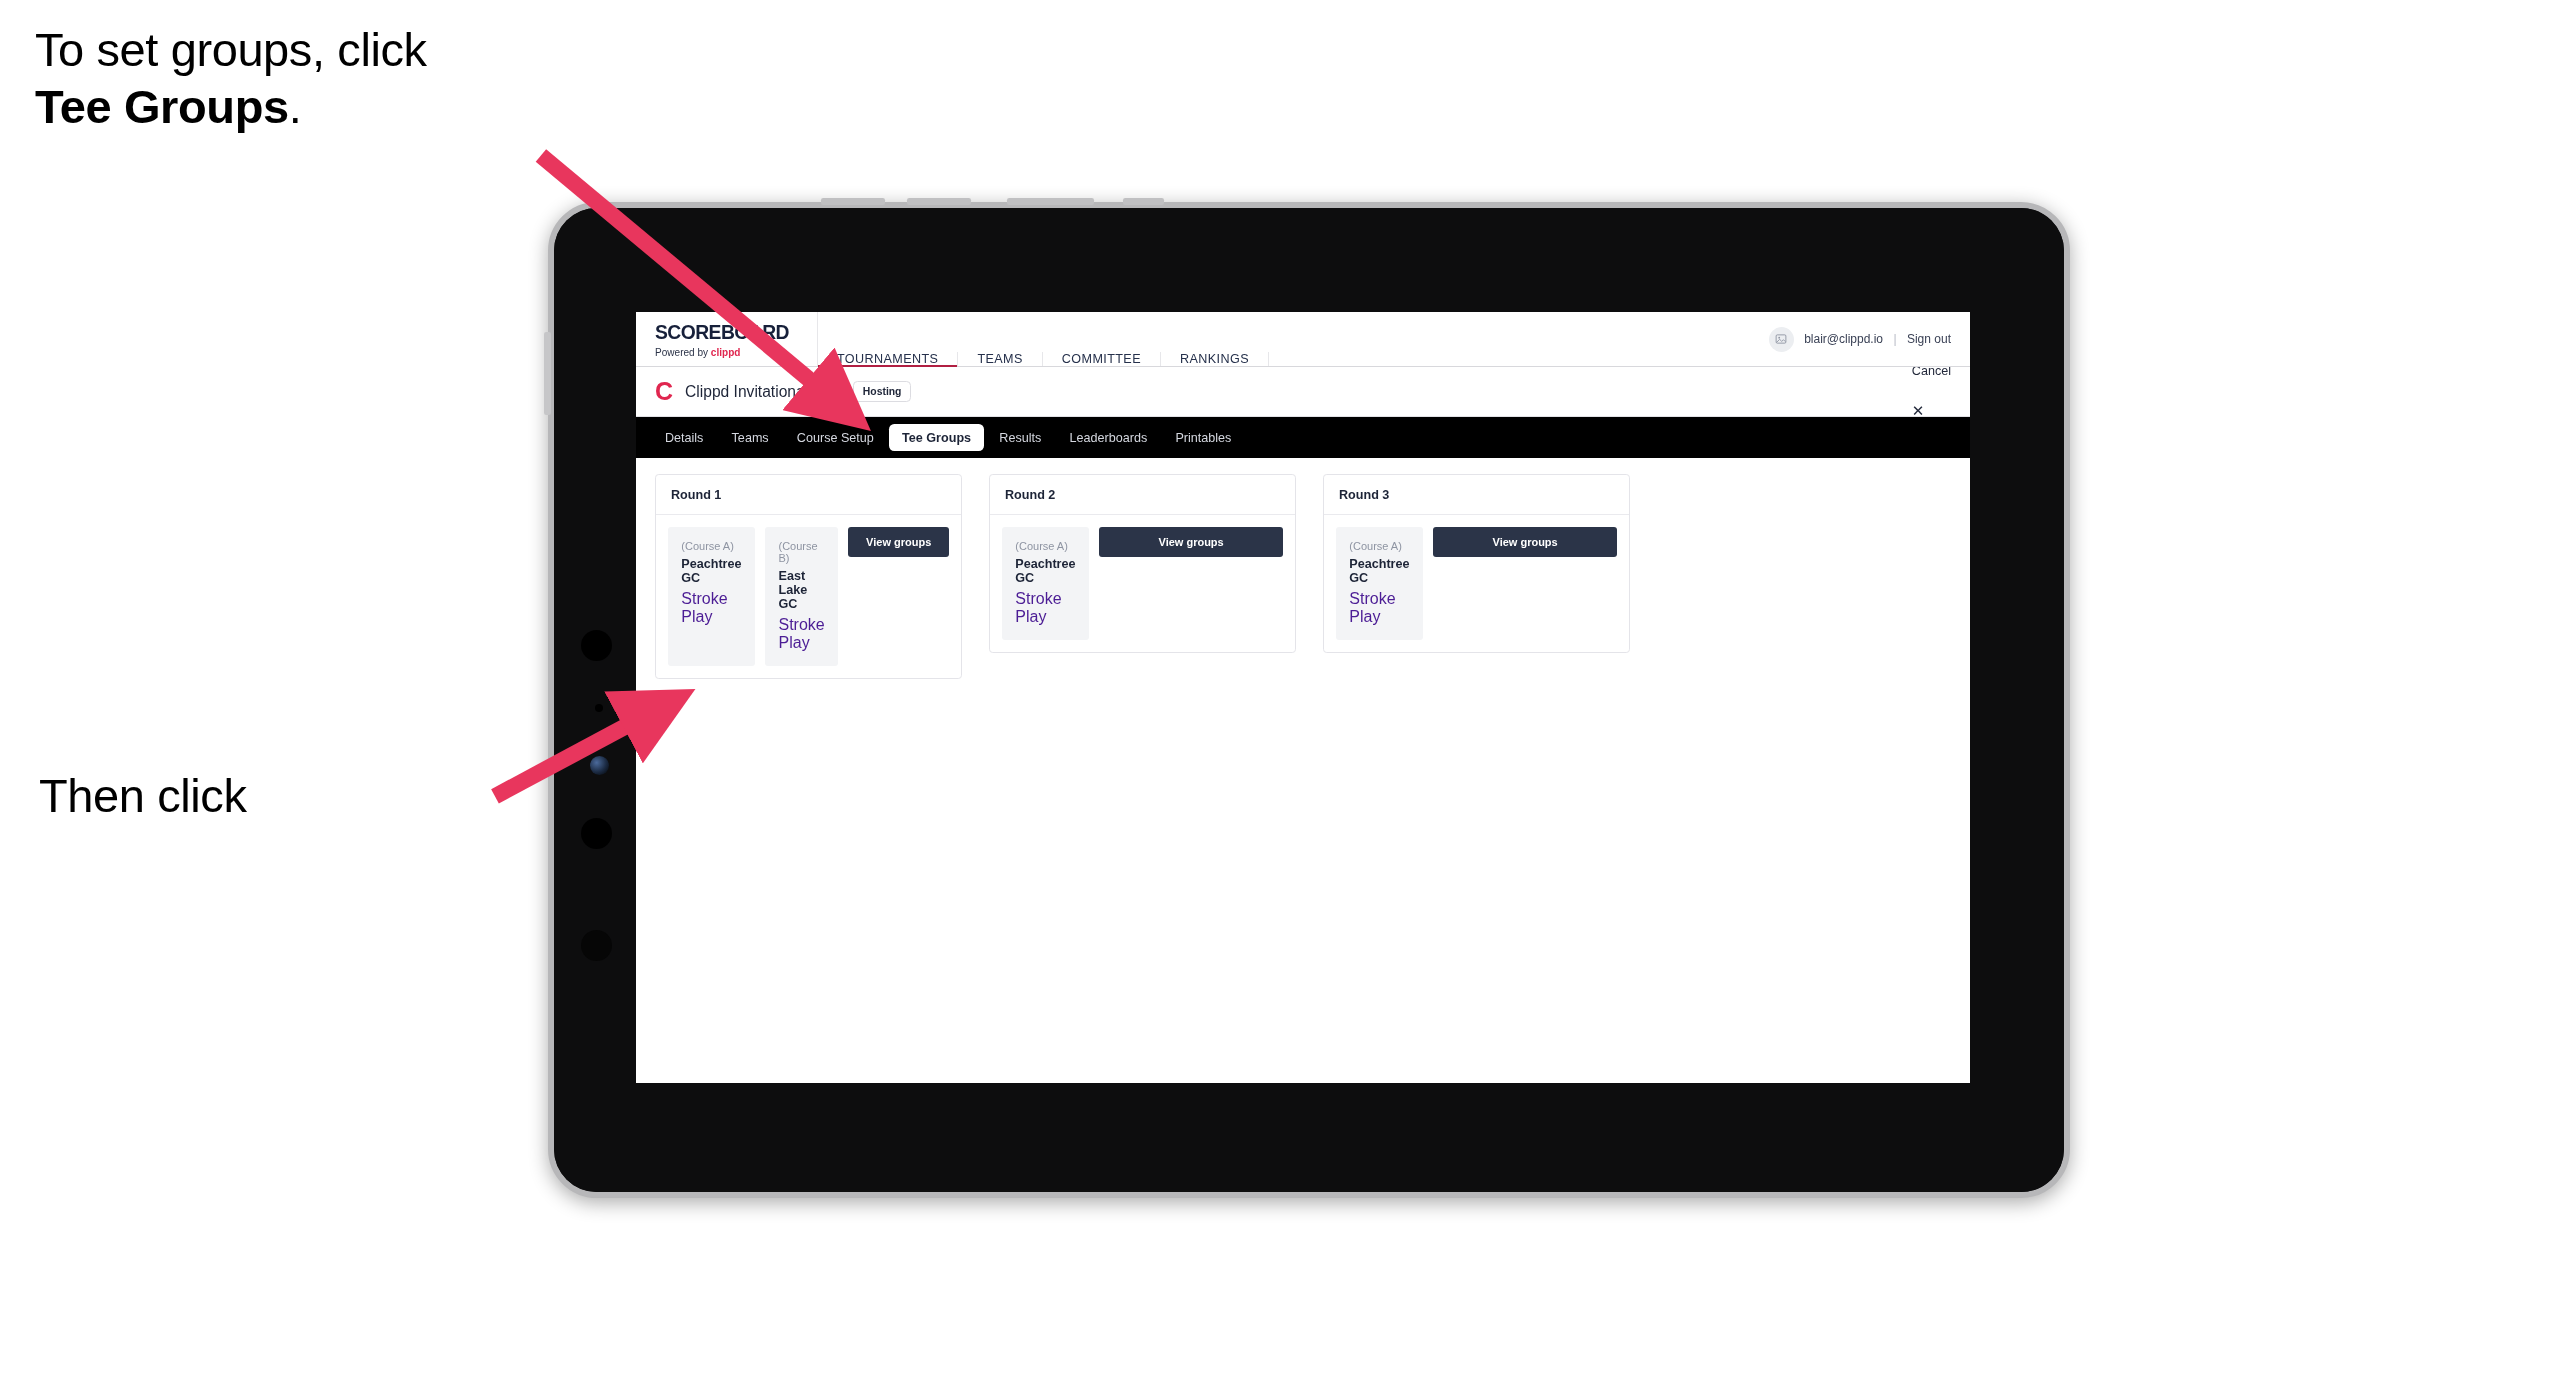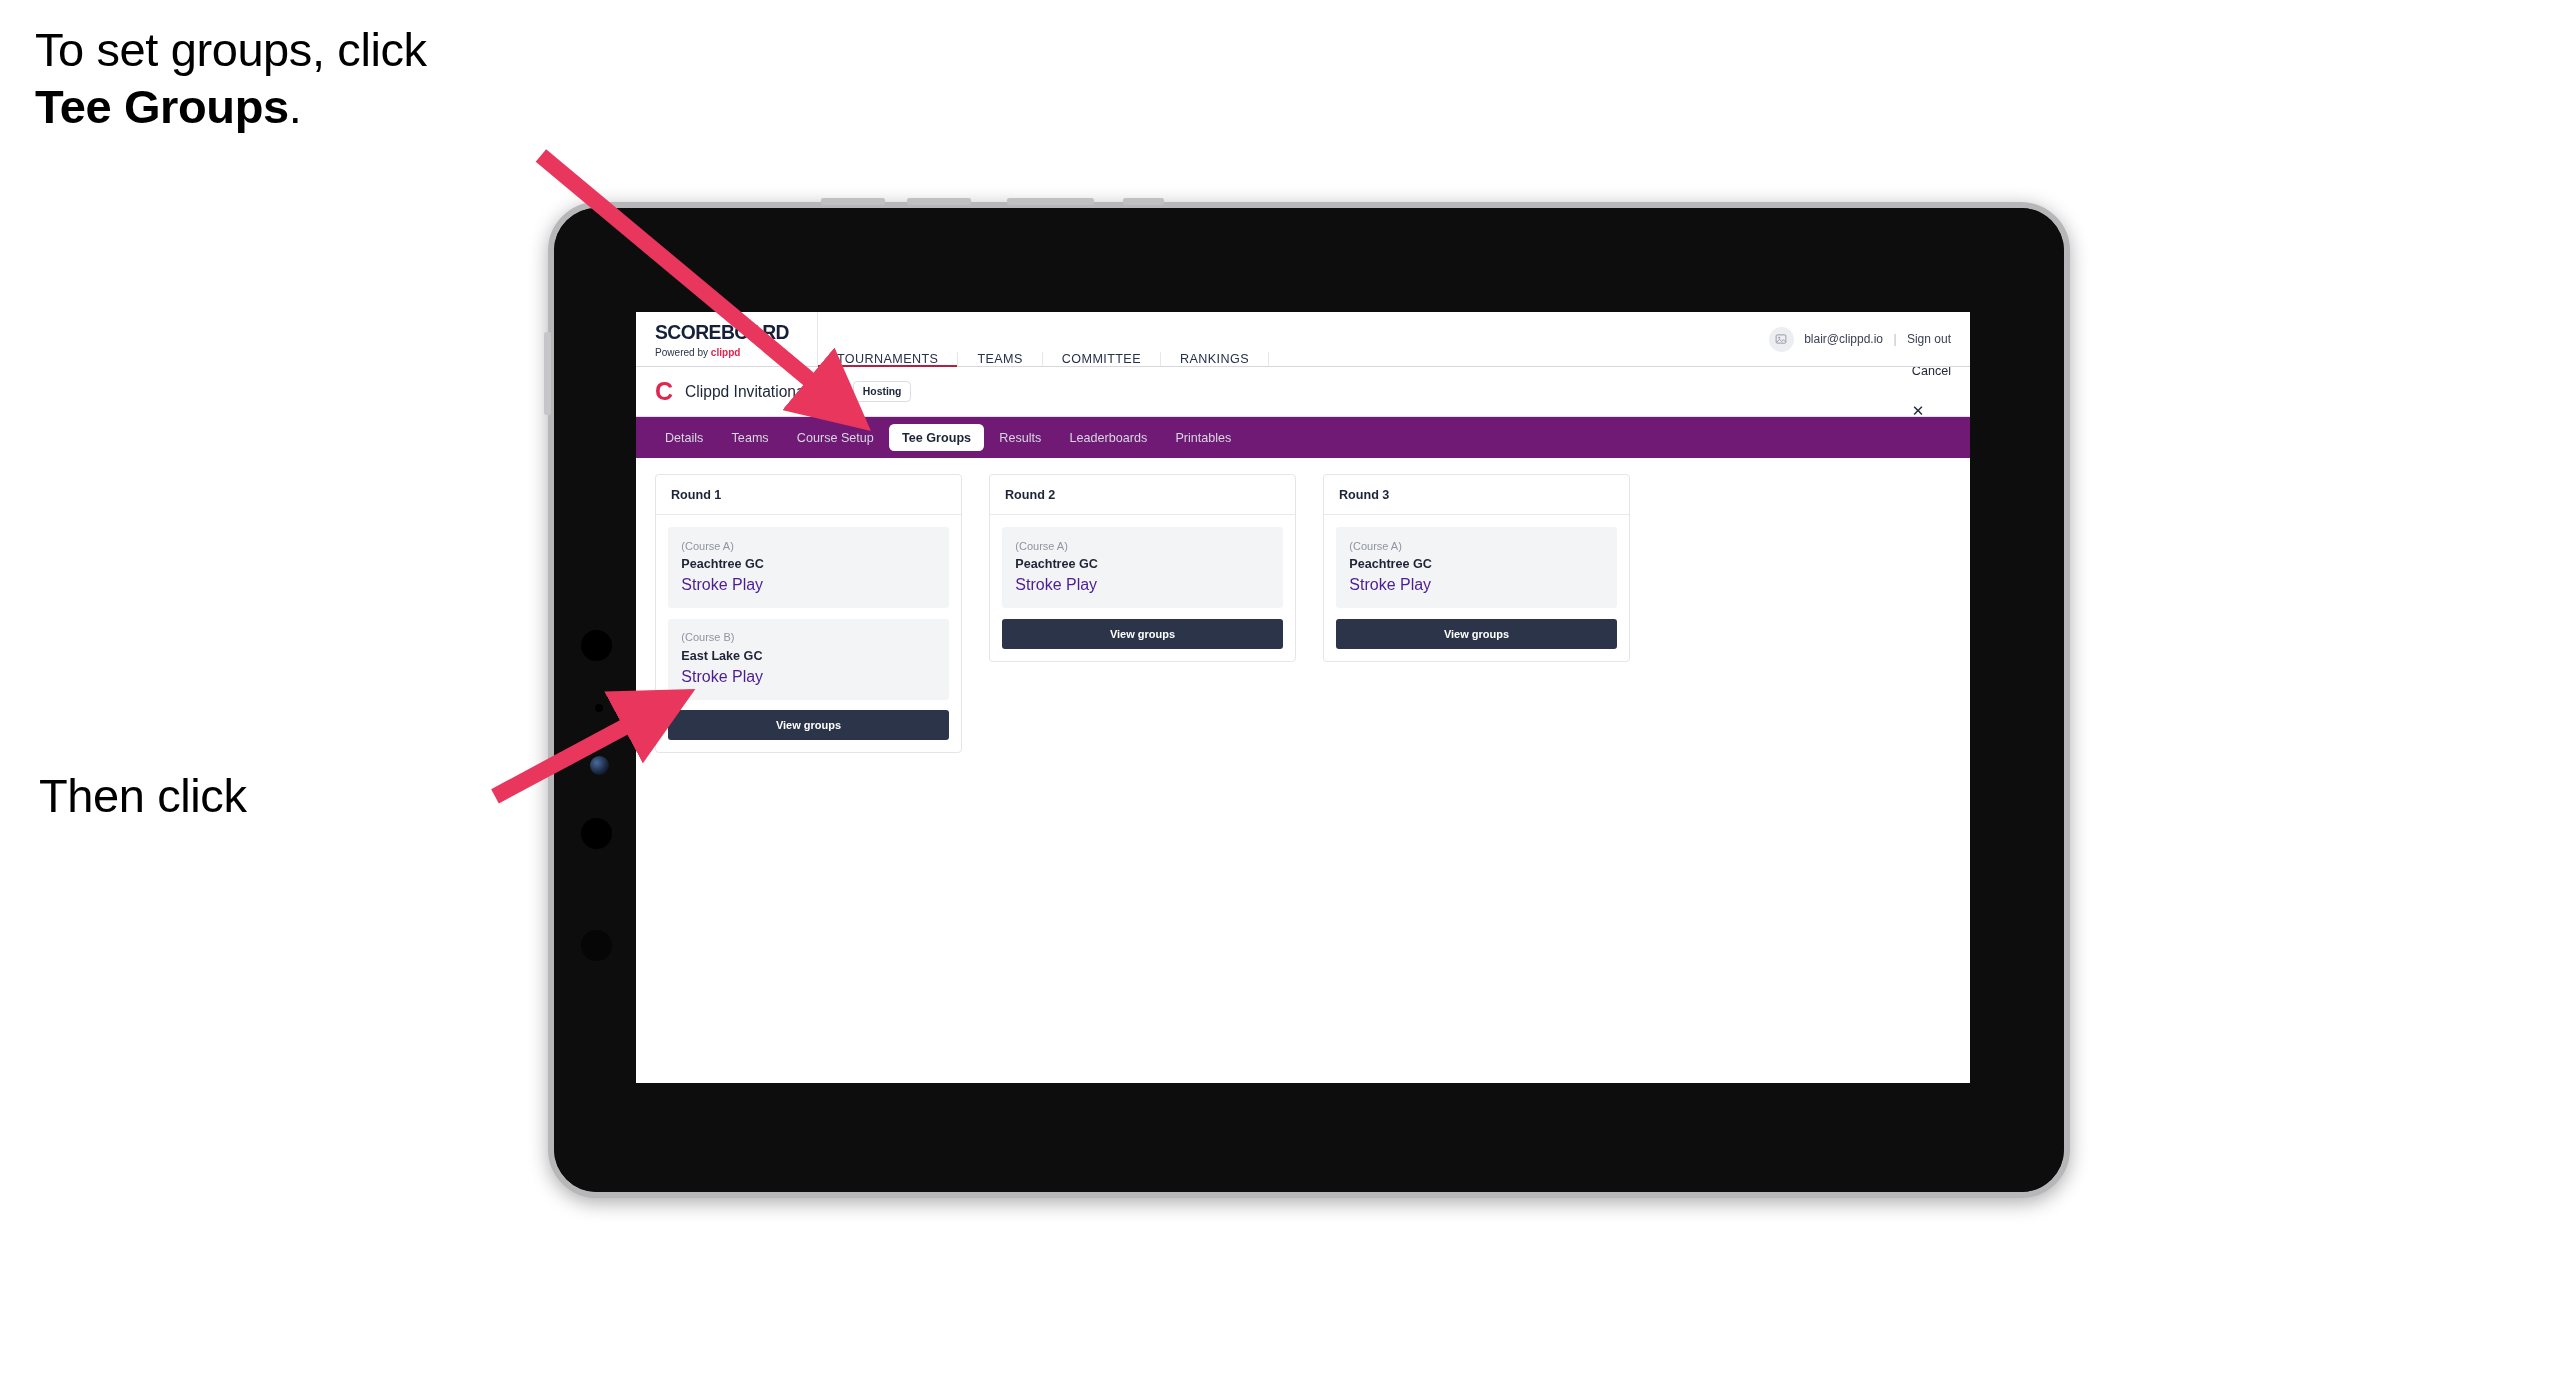--- a/index.html
+++ b/index.html
@@ -110,35 +110,35 @@
   .t-sub  { font-size: 15.6px; color: #9aa0ae; margin-left: 7.4px; }
   .badge {
     margin-left: 10.4px; font-size: 10.4px; font-weight: 700; color: #1d2437;
     background: #fff; border: 0.7px solid #dcdce1; border-radius: 4.4px; padding: 4.4px 9px;
   }
   .cancel { margin-left: auto; display: flex; align-items: flex-start; gap: 24px; font-size: 12.6px; color: #23293b; cursor: pointer; flex-direction: column; }
   .cancel .x { font-size: 15px; font-weight: 400; }
 
   
   .tabstrip {
-    height: 41px; background: #701a75; display: flex; align-items: center; padding: 0 16.3px; gap: 3px;
+    height: 41px; background: #000000; display: flex; align-items: center; padding: 0 16.3px; gap: 3px;
   }
   .tab {
     font-size: 12.6px; color: #d5d8e0; padding: 6.7px 12.6px; border-radius: 5.2px; cursor: pointer; white-space: nowrap;
   }
   .tab.active { background: #ffffff; color: #1d2437; font-weight: 700; }
 
   
   .content { background: #fff; padding: 16.3px 19px; display: flex; gap: 27px; align-items: flex-start; }
   .round-card {
     width: 307px; background: #fff; border: 0.7px solid #e4e4e9; border-radius: 3.7px; overflow: hidden;
   }
   .round-head { padding: 12.6px 15px; font-size: 12.6px; font-weight: 700; color: #1d2437;
                 border-bottom: 0.7px solid #eaeaee; }
-  .round-body { padding: 12px; display: flex; flex-direction: column; gap: 10.4px; }
+  .round-body { padding: 12px; display: flex; flex-direction: row; gap: 10.4px; }
   .course {
     background: #f3f4f6; border-radius: 3px; padding: 12.6px 13.3px 14px;
   }
   .course .clabel { font-size: 11px; color: #8e94a2; margin-bottom: 5.2px; }
   .course .cname  { font-size: 12.6px; font-weight: 700; color: #1d2437; margin-bottom: 5.2px; }
   .course .cfmt   { font-size: 16px; color: #4c1d95; }
   .view-btn {
     background: #2b3448; color: #fff; border: none; border-radius: 3px;
     height: 30px; width: 100%; font-size: 11px; font-weight: 700; cursor: pointer;
     font-family: "Liberation Sans", sans-serif;

